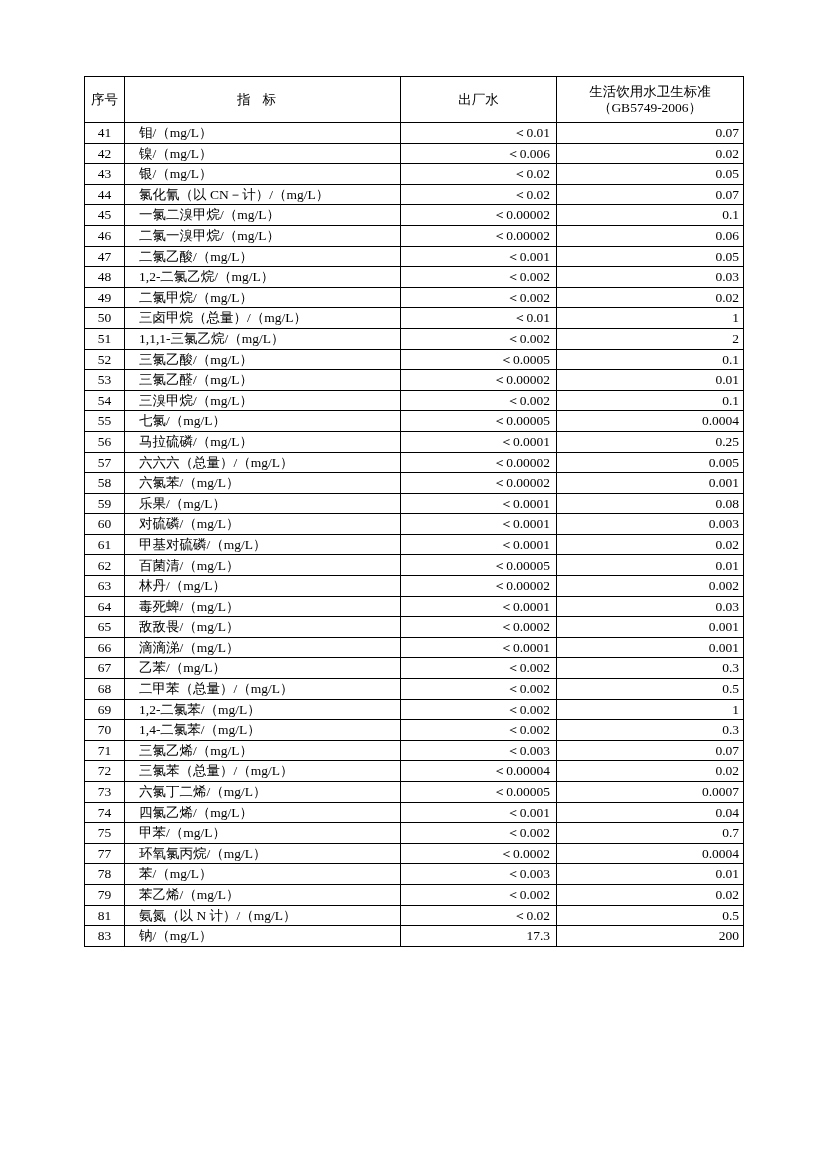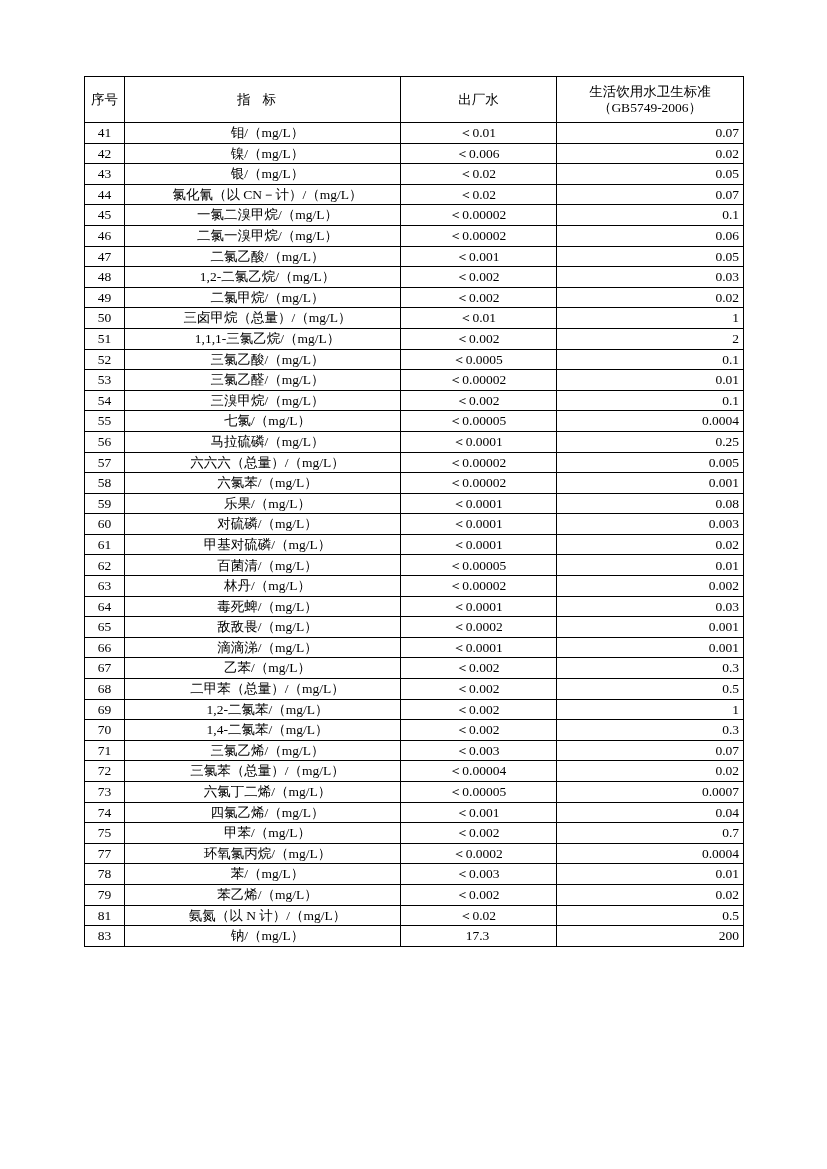--- a/index.html
+++ b/index.html
@@ -53,25 +53,25 @@
   }
   .hdr-std-l1 { display: block; }
   .hdr-std-l2 { display: block; }
 
   tbody td.no {
     text-align: center;
     height: 20.6px;
     margin-left: 8px;
   }
   tbody td.item {
-    text-align: center;
+    text-align: left;
     padding-left: 14px;
   }
   tbody td.out {
-    text-align: center;
+    text-align: right;
     padding-right: 6px;
     margin-left: 16px;
   }
   tbody td.std {
     text-align: right;
   }
 </style>
 </head>
 <body>
 

